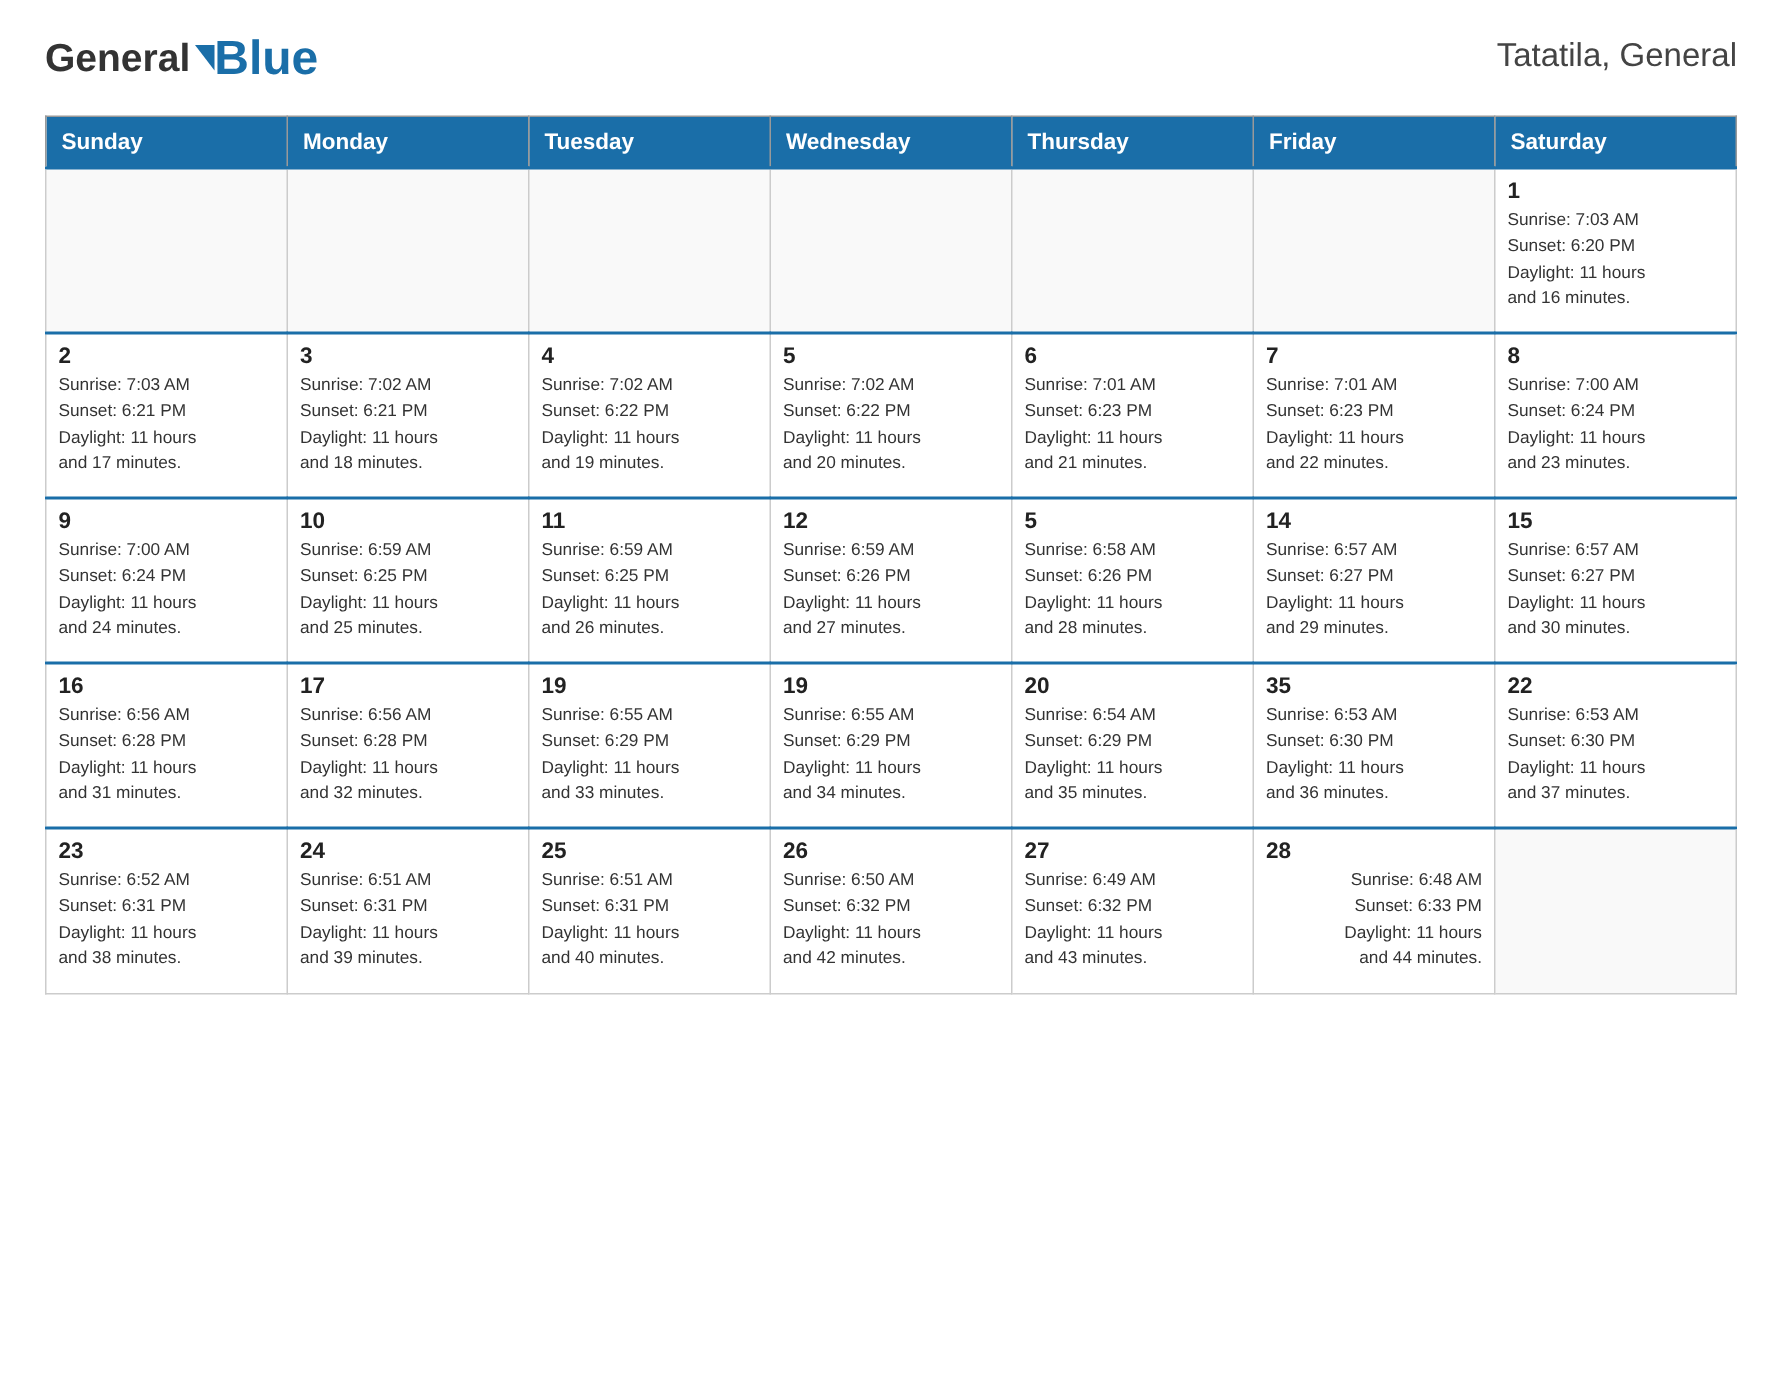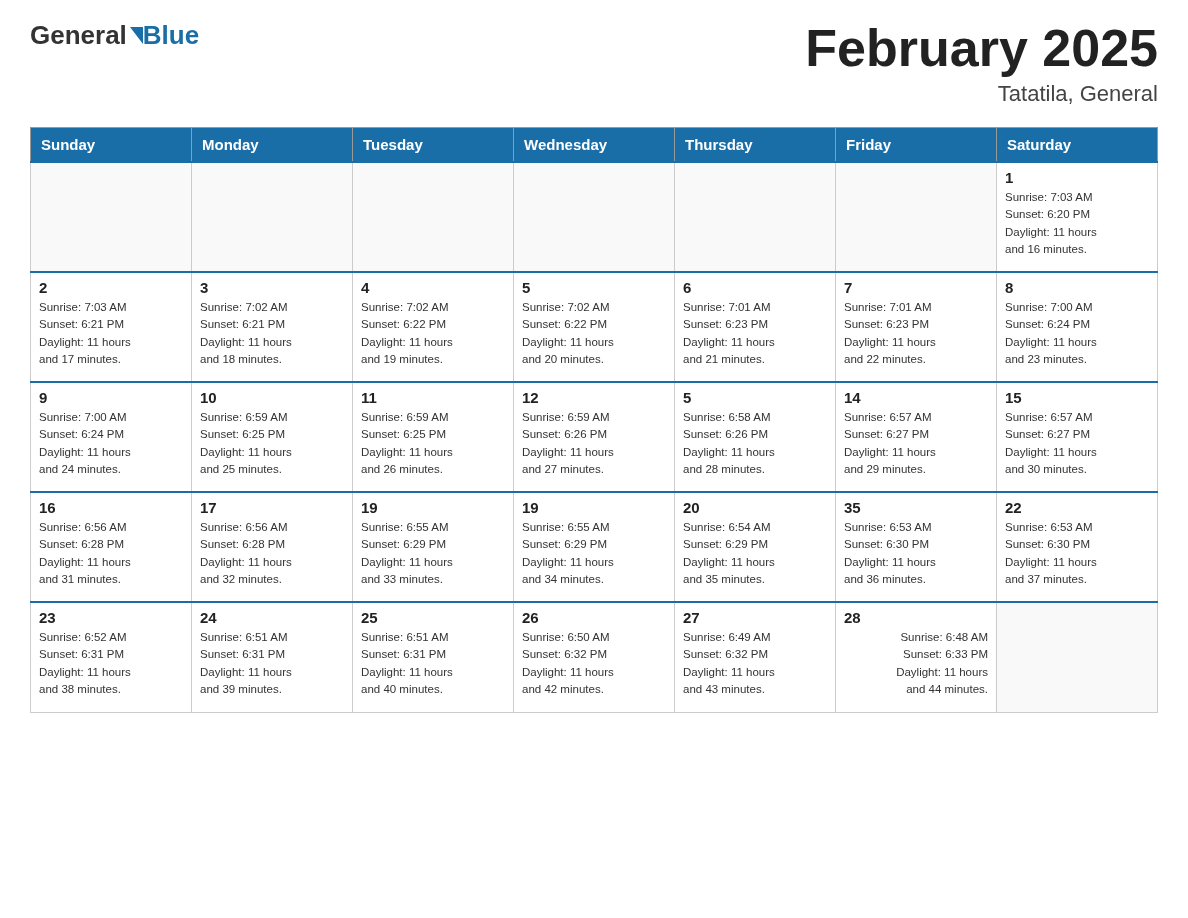--- a/index.html
+++ b/index.html
@@ -20,21 +20,21 @@
       display: flex;
       align-items: center;
       gap: 0;
     }
     .logo-text-general {
       font-size: 26px;
       font-weight: bold;
       color: #333;
     }
     .logo-blue {
-      font-size: 26px;
+      font-size: 32px;
       font-weight: bold;
       color: #1a6ea8;
       margin-left: 2px;
     }
     .logo-line2 {
       display: flex;
       align-items: center;
     }
     .logo-wrapper {
       display: flex;
@@ -107,21 +107,20 @@
       <span class="logo-text-general">General</span>
       <div style="display:flex; flex-direction:column; align-items:flex-start; margin-left:2px;">
         <div style="width:0; height:0; border-left:13px solid transparent; border-right:0; border-top:17px solid #1a6ea8; margin-left:1px;"></div>
       </div>
     </div>
     <div class="logo-line2">
       <span class="logo-blue" style="margin-left:0;">Blue</span>
     </div>
   </div>
   <div class="title-block">
-    <h1>February 2025</h1>
     <h2>Tatatila, General</h2>
   </div>
 </div>
 
 <table class="calendar">
   <thead>
     <tr>
     <th>Sunday</th>
         <th>Monday</th>
         <th>Tuesday</th>

